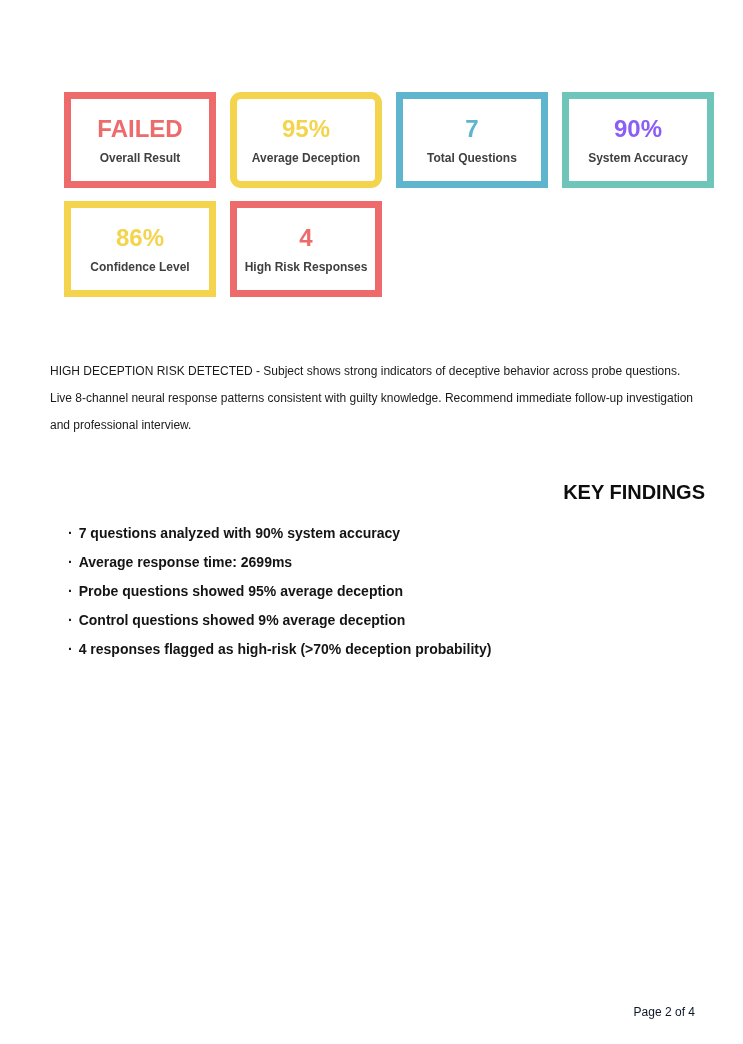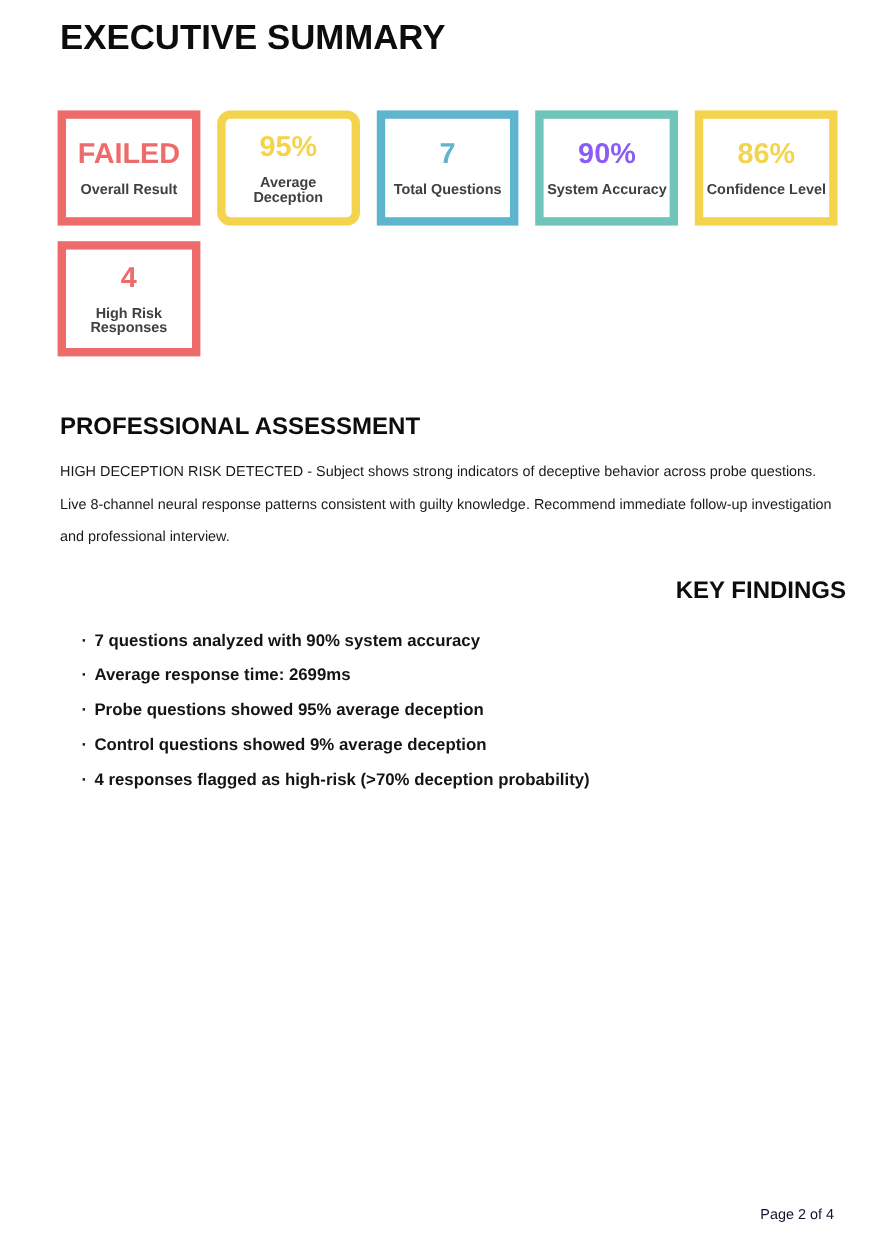--- a/index.html
+++ b/index.html
@@ -25,25 +25,25 @@
     left: 50px;
     top: 16px;
     margin: 0;
     font-size: 29px;
     font-weight: bold;
     letter-spacing: 0px;
     color: #0d0d0d;
   }
   .stat-grid {
     position: absolute;
-    left: 48px;
+    left: 64px;
     top: 92px;
     width: 650px;
     display: grid;
-    grid-template-columns: repeat(5, 1fr);
+    grid-template-columns: repeat(4, 1fr);
     column-gap: 14px;
     row-gap: 13px;
   }
   .stat-card {
     box-sizing: border-box;
     height: 96px;
     background: #ffffff;
     border: 7px solid #cccccc;
     display: flex;
     flex-direction: column;
@@ -108,21 +108,20 @@
     top: 1005px;
     font-size: 12px;
     color: #0f172a;
   }
 </style>
 </head>
 <body>
 
 <div class="page">
 
-  <h1 class="doc-title">EXECUTIVE SUMMARY</h1>
 
   <div class="stat-grid">
     <div class="stat-card" style="border-color: rgb(237, 107, 107);">
       <div class="stat-value" style="color: rgb(237, 107, 107);">FAILED</div>
       <div class="stat-label">Overall Result</div>
     </div>
 
     <div class="stat-card" style="border-color: rgb(244, 212, 77); border-radius: 11px;">
       <div class="stat-value" style="color: rgb(244, 212, 77);">95%</div>
       <div class="stat-label">Average Deception</div>
@@ -143,21 +142,20 @@
       <div class="stat-label">Confidence Level</div>
     </div>
 
     <div class="stat-card" style="border-color: rgb(237, 107, 107);">
       <div class="stat-value" style="color: rgb(237, 107, 107);">4</div>
       <div class="stat-label">High Risk Responses</div>
     </div>
   </div>
 
   <div class="section section-assessment">
-    <h2 class="section-heading">PROFESSIONAL ASSESSMENT</h2>
     <p class="assessment-body">HIGH DECEPTION RISK DETECTED - Subject shows strong indicators of deceptive behavior across probe questions. Live 8-channel neural response patterns consistent with guilty knowledge. Recommend immediate follow-up investigation and professional interview.</p>
   </div>
 
   <div class="section section-findings">
     <h2 class="section-heading">KEY FINDINGS</h2>
     <ul class="findings-list">
     <li class="finding-item">
       <span class="bullet-glyph">·</span>
       <span class="finding-text">7 questions analyzed with 90% system accuracy</span>
     </li>

